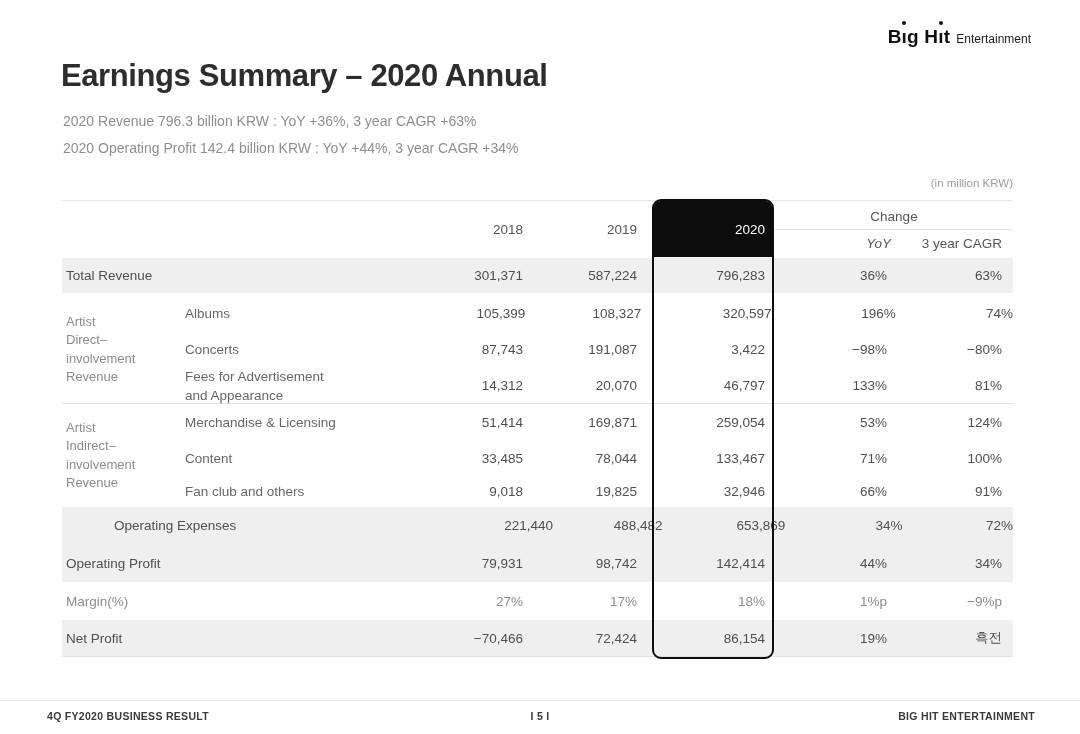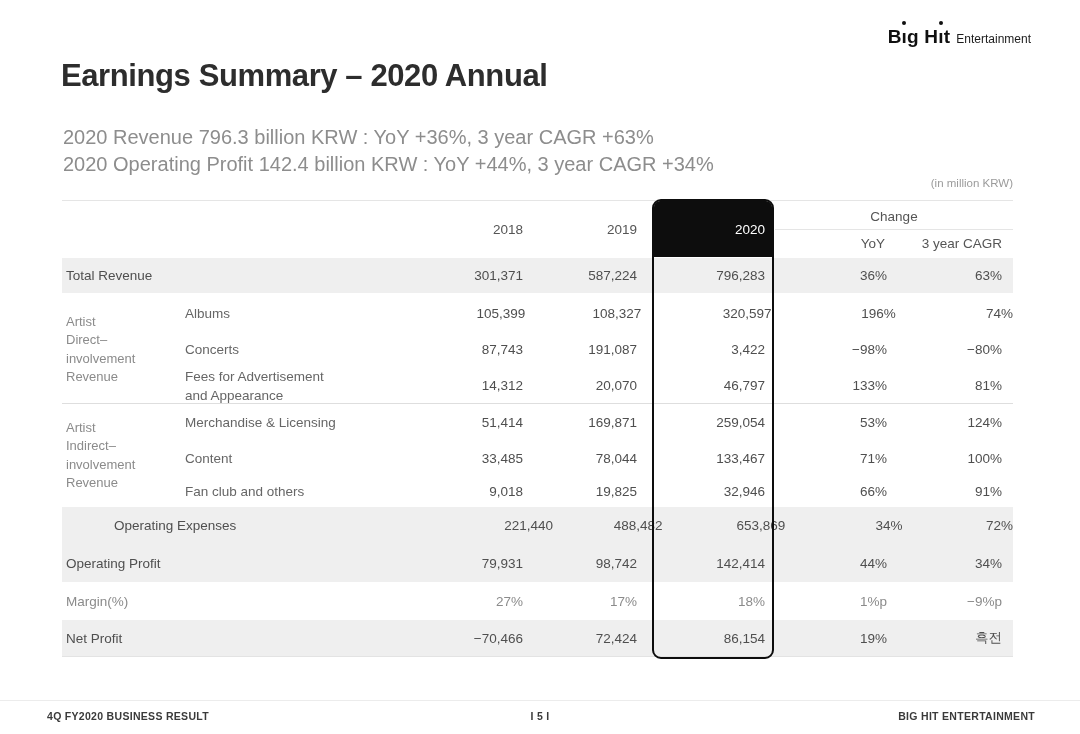--- a/index.html
+++ b/index.html
@@ -11,33 +11,33 @@
   
   .logo { position:absolute; top:26px; right:49px; display:flex; align-items:baseline; gap:6px;margin-left:44px; }
   .logo-brand { position:relative; font-weight:700; font-size:19px; color:#101010; letter-spacing:.2px; }
   .logo-dot { position:absolute; width:4px; height:4px; border-radius:50%; background:#101010; top:-5px; }
   .logo-dot.d1 { left:14px; }
   .logo-dot.d2 { left:51px; }
   .logo-suffix { font-size:12px; color:#1c1c1c; }
 
   
   .title { position:absolute; left:61px; top:58px; font-size:31px; font-weight:700; color:#2d2d2d; letter-spacing:-.4px; }
-  .subtitle { position:absolute; left:63px; top:124px; font-size:20px; line-height:26.5px; color:#8d8d8d; }
+  .subtitle { position:absolute; left:63px; top:108px; font-size:14px; line-height:26.5px; color:#8d8d8d; }
   .unit-note { position:absolute; top:177px; right:67px; font-size:11.5px; color:#9b9b9b; }
 
   
   .table { position:absolute; left:62px; top:200px; width:951px; font-size:13.5px; }
 
   .thead { position:relative; height:57px; border-top:1px solid #e5e5e5; color:#555; }
   .th-year { position:absolute; top:0; height:57px; line-height:57px; }
   .th-2018 { right:490px; }
   .th-2019 { right:376px; }
   .th-change { position:absolute; left:713px; width:238px; top:0; height:28px; line-height:31px; text-align:center; border-bottom:1px solid #e5e5e5; }
   .th-sub { position:absolute; top:28px; height:29px; line-height:29px; }
-  .th-yoy { right:128px; }
+  .th-yoy { right:122px;font-style:italic; }
   .th-cagr { right:11px; }
 
   .tbody { border-bottom:1px solid #e3e3e3; }
   .trow, .srow { display:flex; align-items:center; }
   .gray { background:#efefef; }
 
   .c-label { width:340px; padding-left:4px; box-sizing:border-box; }
   .c-group { width:123px; padding-left:4px; box-sizing:border-box; color:#8b8b8b; font-size:13px;
              white-space:pre-line; line-height:18.5px; align-self:stretch; display:flex; align-items:center; }
   .c-sub  { width:217px; box-sizing:border-box; color:#666; }

